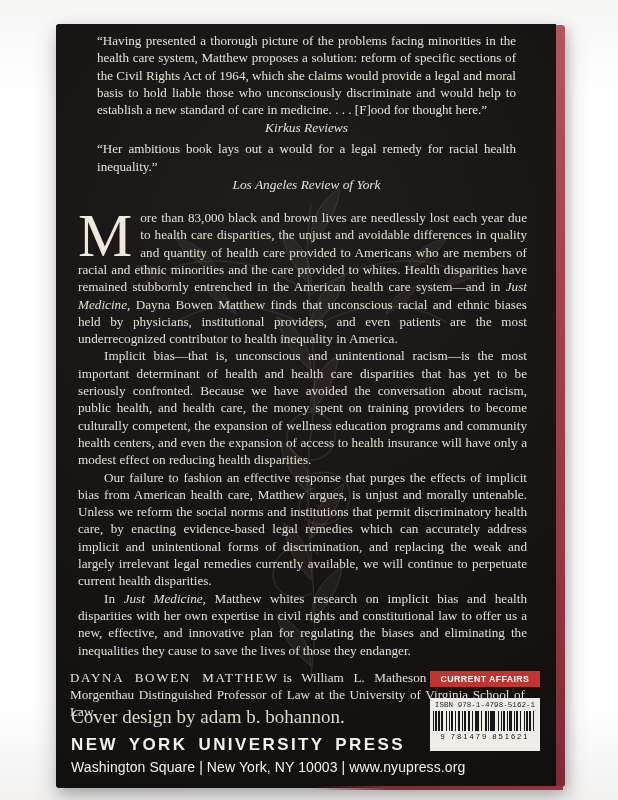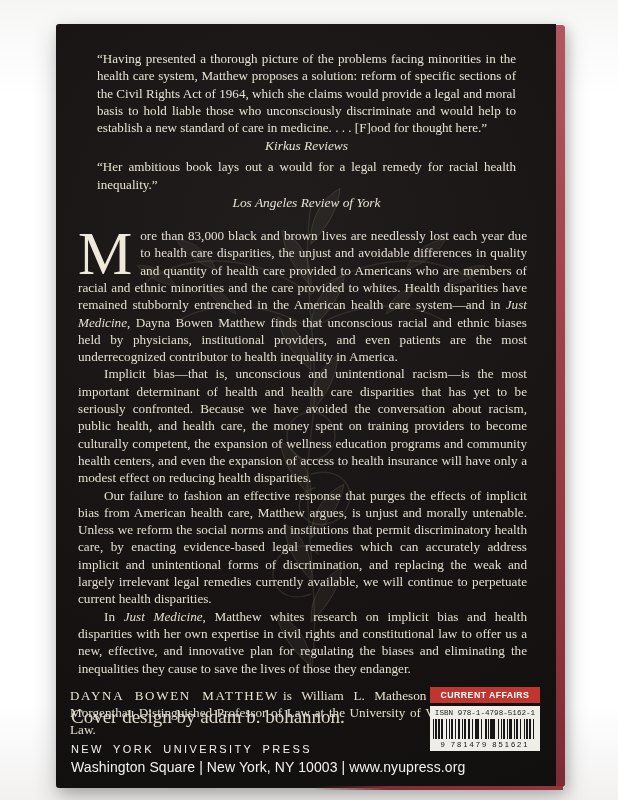--- a/index.html
+++ b/index.html
@@ -26,21 +26,21 @@
     background:linear-gradient(180deg,#b35661 0%,#a2434d 35%,#8e343e 80%,#7c2c35 100%);
     border-radius:0 3px 3px 0;
   }
   .edge-bottom {
     position:absolute; right:2px; bottom:-2px; width:250px; height:4px;
     background:linear-gradient(90deg,rgba(125,45,53,0) 0%,#7d2d35 30%,#93353f 100%);
   }
   .damask { position:absolute; left:0; top:150px; width:500px; height:560px; pointer-events:none; }
 
   
-  .blurbs { position:relative; padding:26px 40px 0 41px; }
+  .blurbs { position:relative; padding:8px 40px 0 41px; }
   .quote {
     font-size:13.1px; line-height:17.3px; text-align:justify; color:#e6e1d4;
   }
   .attr {
     text-align:center; font-style:italic; font-size:13.4px;
     margin:2px 0 4px; color:#e6e1d4;
   }
 
   
   .synopsis { position:relative; padding:12px 29px 0 22px; font-size:13.2px; line-height:17.3px; text-align:justify; color:#e3ddd0; }
@@ -51,32 +51,32 @@
     float:left; font-size:61px; line-height:48px; padding:3px 8px 0 0; color:#efe9dc;
   }
 
   
   .bio { position:relative; padding:10px 31px 0 14px; font-size:13.2px; line-height:17.3px; text-align:justify; color:#e3ddd0; }
   .bio-name { font-size:13px; letter-spacing:1.7px; margin-right:4px; color:#e8e2d5; }
 
   
   .credit { position:absolute; left:15px; bottom:60px; font-size:19px; color:#ddd7ca; }
   .publisher { position:absolute; left:15px; bottom:13px; font-family:"Liberation Sans","DejaVu Sans",sans-serif; color:#f3f1ec; }
-  .pub-name { font-weight:normal; font-size:11px; letter-spacing:2.4px; word-spacing:4px; }
+  .pub-name { font-weight:bold; font-size:17px; letter-spacing:2.4px; word-spacing:4px; }
   .pub-addr { font-weight:normal; font-size:14px; letter-spacing:.1px; margin-top:4px; }
 
   
   .barcode { position:absolute; left:374px; bottom:37px; width:110px; }
   .bc-band {
     height:16px; background:#bf3530; color:#ffffff;
     font-family:"Liberation Sans","DejaVu Sans",sans-serif; font-weight:bold;
     font-size:8.8px; letter-spacing:.4px;
     display:flex; align-items:center; justify-content:center;
   }
-  .bc-body { margin-top:3px; background:#efede8; padding:2px 3px 2px; }
+  .bc-body { margin-top:11px; background:#efede8; padding:2px 3px 10px; }
   .bc-isbn {
     font-family:"Liberation Mono","DejaVu Sans Mono",monospace;
     font-size:7.6px; color:#1c1c1c; text-align:center; padding:1px 0 2px; white-space:nowrap;
   }
   .bc-bars {
     height:20px; background-color:#efede8;
     background-image:
       repeating-linear-gradient(90deg,#161616 0 1px,transparent 1px 3px,#161616 3px 4px,transparent 4px 5px,#161616 5px 7px,transparent 7px 9px,#161616 9px 10px,transparent 10px 13px),
       repeating-linear-gradient(90deg,transparent 0 2px,#161616 2px 3px,transparent 3px 8px,#161616 8px 10px,transparent 10px 17px);
   }

